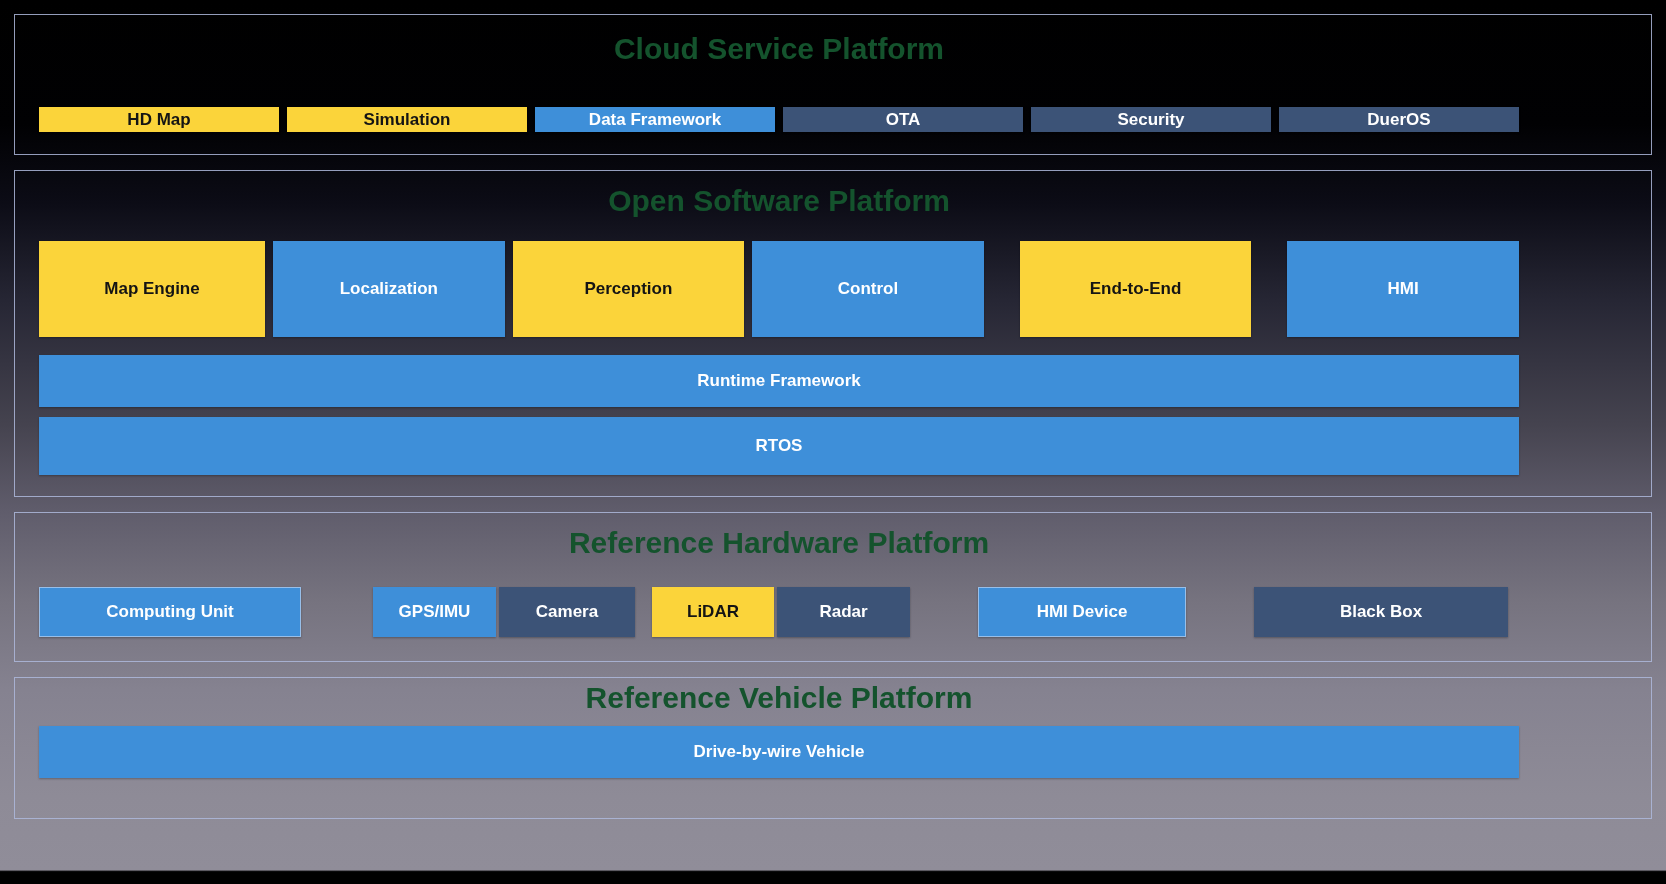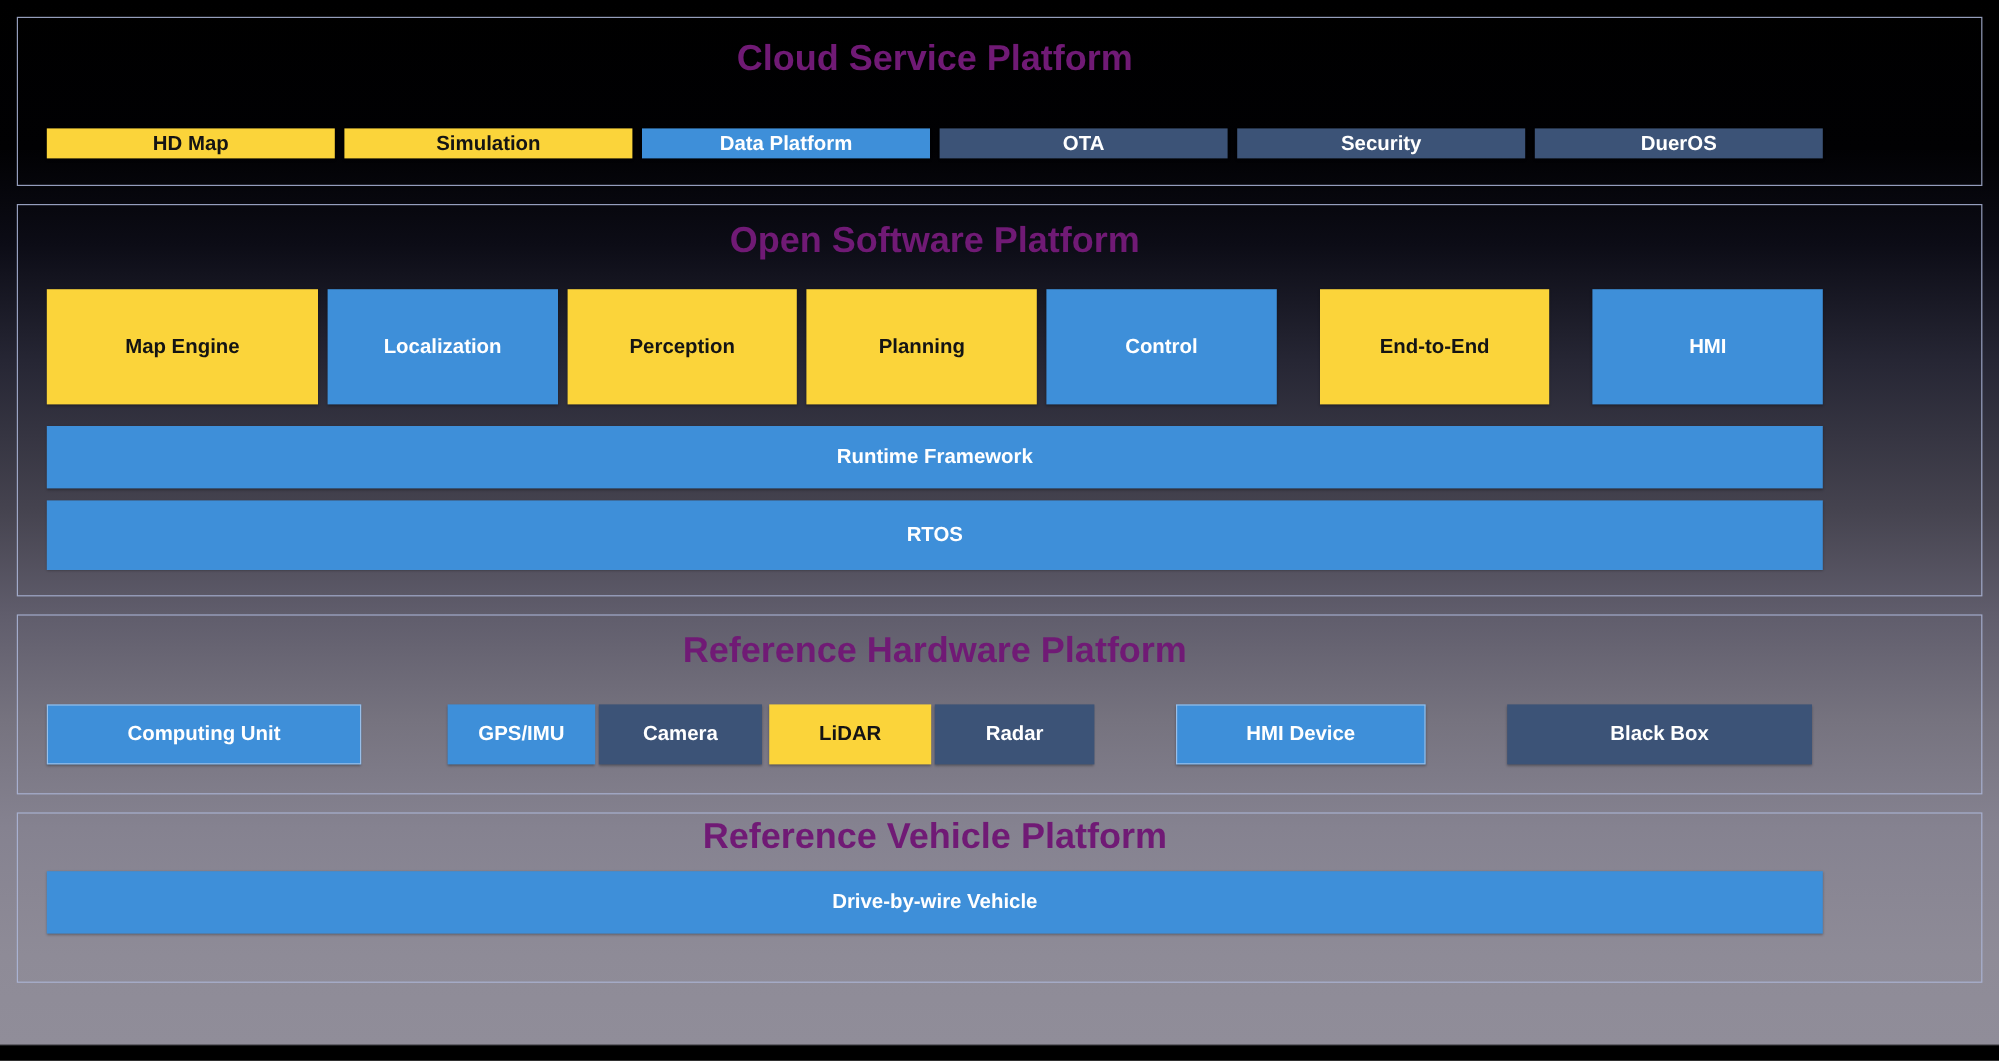--- a/index.html
+++ b/index.html
@@ -18,21 +18,21 @@
 
   .layer {
     margin: 0 14px;
     border: 1px solid rgba(174, 185, 220, 0.85);
     padding-left: 24px;
     padding-right: 132px;
   }
   .layer + .layer { margin-top: 15px; }
 
   .layer-title {
-    color: #701a75;
+    color: #14532d;
     font-size: 30px;
     font-weight: bold;
     line-height: 36px;
     text-align: center;
   }
 
   .row { display: flex; }
 
   .box {
     display: flex;
@@ -77,53 +77,52 @@
 
   
   .layer-hardware { height: 150px; padding-top: 12px; }
   .layer-hardware .layer-title { margin-bottom: 26px; }
   .row-hardware { height: 50px; }
   .row-hardware .box { flex: 0 0 auto; }
   .hw-computing { width: 262px; }
   .hw-computing.blue, .hw-hmi.blue { border: 1px solid rgba(225, 232, 245, 0.55); }
   .hw-gps    { width: 123px; margin-left: 72px; }
   .hw-camera { width: 136px; margin-left: 3px; }
-  .hw-lidar  { width: 135px; margin-left: 6px; }
+  .hw-lidar  { width: 122px; margin-left: 17px; }
   .hw-radar  { width: 133px; margin-left: 3px; }
   .hw-hmi    { width: 208px; margin-left: 68px; }
   .hw-black  { width: 254px; margin-left: 68px; }
 
   
   .layer-vehicle { height: 142px; padding-top: 2px; }
   .layer-vehicle .layer-title { margin-bottom: 10px; }
 </style>
 </head>
 <body>
 
 <div class="page">
 
   <section class="layer layer-cloud">
     <h2 class="layer-title">Cloud Service Platform</h2>
     <div class="row row-cloud">
       <div class="box yellow">HD Map</div>
       <div class="box yellow">Simulation</div>
-      <div class="box blue">Data Platform</div>
+      <div class="box blue">Data Framework</div>
       <div class="box navy">OTA</div>
       <div class="box navy">Security</div>
       <div class="box navy">DuerOS</div>
     </div>
   </section>
 
   <section class="layer layer-software">
     <h2 class="layer-title">Open Software Platform</h2>
     <div class="row row-modules">
       <div class="box yellow first">Map Engine</div>
       <div class="box blue">Localization</div>
       <div class="box yellow">Perception</div>
-      <div class="box yellow">Planning</div>
       <div class="box blue">Control</div>
       <div class="box yellow spaced">End-to-End</div>
       <div class="box blue spaced">HMI</div>
     </div>
     <div class="bar bar-runtime">Runtime Framework</div>
     <div class="bar bar-rtos">RTOS</div>
   </section>
 
   <section class="layer layer-hardware">
     <h2 class="layer-title">Reference Hardware Platform</h2>

